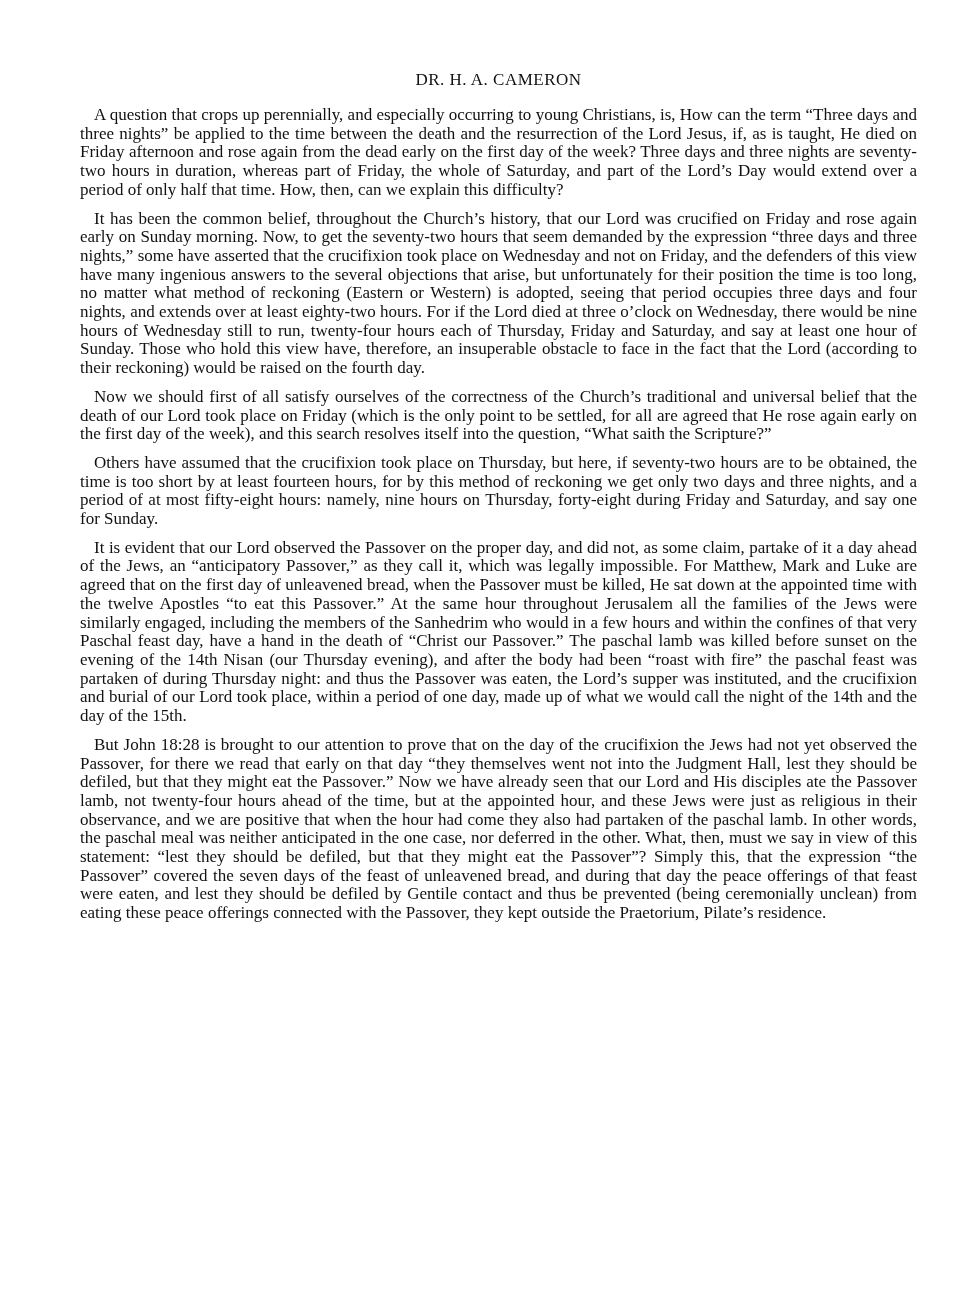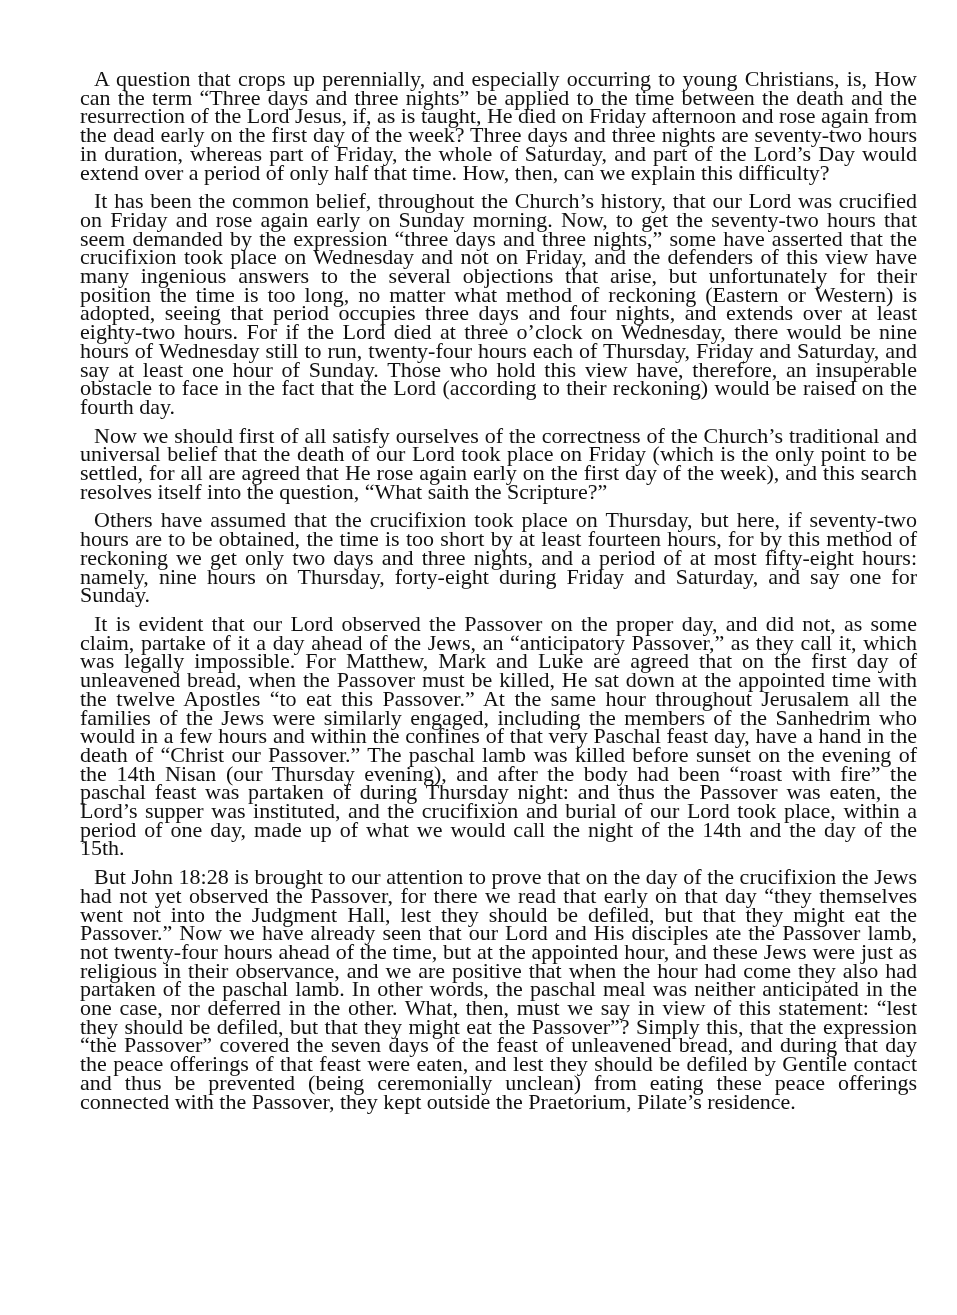--- a/index.html
+++ b/index.html
@@ -11,27 +11,28 @@
   }
   .title {
     font-family: "Liberation Sans", "DejaVu Sans", sans-serif;
     font-weight: bold; font-size: 21px; text-align: center;
     margin: 6px 0 4px 0; letter-spacing: 0.2px;
   }
   .author {
     text-align: center; font-size: 17px; margin: 0 0 16px 0; letter-spacing: 0.5px;
   }
   p {
-    font-size: 22px; line-height: 18.7px; text-align: justify;
+    font-size: 17px; line-height: 18.7px; text-align: justify;
     margin: 0 0 10px 0; text-indent: 14px;
   }
 </style>
 </head>
 <body>
 
 <div class="page">
+  <div class="author">DR. H. A. CAMERON</div>
   <p>A question that crops up perennially, and especially occurring to young Christians, is, How can the term “Three days and three nights” be applied to the time between the death and the resurrection of the Lord Jesus, if, as is taught, He died on Friday afternoon and rose again from the dead early on the first day of the week? Three days and three nights are seventy-two hours in duration, whereas part of Friday, the whole of Saturday, and part of the Lord’s Day would extend over a period of only half that time. How, then, can we explain this difficulty?</p>
   <p>It has been the common belief, throughout the Church’s history, that our Lord was crucified on Friday and rose again early on Sunday morning. Now, to get the seventy-two hours that seem demanded by the expression “three days and three nights,” some have asserted that the crucifixion took place on Wednesday and not on Friday, and the defenders of this view have many ingenious answers to the several objections that arise, but unfortunately for their position the time is too long, no matter what method of reckoning (Eastern or Western) is adopted, seeing that period occupies three days and four nights, and extends over at least eighty-two hours. For if the Lord died at three o’clock on Wednesday, there would be nine hours of Wednesday still to run, twenty-four hours each of Thursday, Friday and Saturday, and say at least one hour of Sunday. Those who hold this view have, therefore, an insuperable obstacle to face in the fact that the Lord (according to their reckoning) would be raised on the fourth day.</p>
   <p>Now we should first of all satisfy ourselves of the correctness of the Church’s traditional and universal belief that the death of our Lord took place on Friday (which is the only point to be settled, for all are agreed that He rose again early on the first day of the week), and this search resolves itself into the question, “What saith the Scripture?”</p>
   <p>Others have assumed that the crucifixion took place on Thursday, but here, if seventy-two hours are to be obtained, the time is too short by at least fourteen hours, for by this method of reckoning we get only two days and three nights, and a period of at most fifty-eight hours: namely, nine hours on Thursday, forty-eight during Friday and Saturday, and say one for Sunday.</p>
   <p>It is evident that our Lord observed the Passover on the proper day, and did not, as some claim, partake of it a day ahead of the Jews, an “anticipatory Passover,” as they call it, which was legally impossible. For Matthew, Mark and Luke are agreed that on the first day of unleavened bread, when the Passover must be killed, He sat down at the appointed time with the twelve Apostles “to eat this Passover.” At the same hour throughout Jerusalem all the families of the Jews were similarly engaged, including the members of the Sanhedrim who would in a few hours and within the confines of that very Paschal feast day, have a hand in the death of “Christ our Passover.” The paschal lamb was killed before sunset on the evening of the 14th Nisan (our Thursday evening), and after the body had been “roast with fire” the paschal feast was partaken of during Thursday night: and thus the Passover was eaten, the Lord’s supper was instituted, and the crucifixion and burial of our Lord took place, within a period of one day, made up of what we would call the night of the 14th and the day of the 15th.</p>
   <p>But John 18:28 is brought to our attention to prove that on the day of the crucifixion the Jews had not yet observed the Passover, for there we read that early on that day “they themselves went not into the Judgment Hall, lest they should be defiled, but that they might eat the Passover.” Now we have already seen that our Lord and His disciples ate the Passover lamb, not twenty-four hours ahead of the time, but at the appointed hour, and these Jews were just as religious in their observance, and we are positive that when the hour had come they also had partaken of the paschal lamb. In other words, the paschal meal was neither anticipated in the one case, nor deferred in the other. What, then, must we say in view of this statement: “lest they should be defiled, but that they might eat the Passover”? Simply this, that the expression “the Passover” covered the seven days of the feast of unleavened bread, and during that day the peace offerings of that feast were eaten, and lest they should be defiled by Gentile contact and thus be prevented (being ceremonially unclean) from eating these peace offerings connected with the Passover, they kept outside the Praetorium, Pilate’s residence.</p>
 </div>
 
 </body></html>

